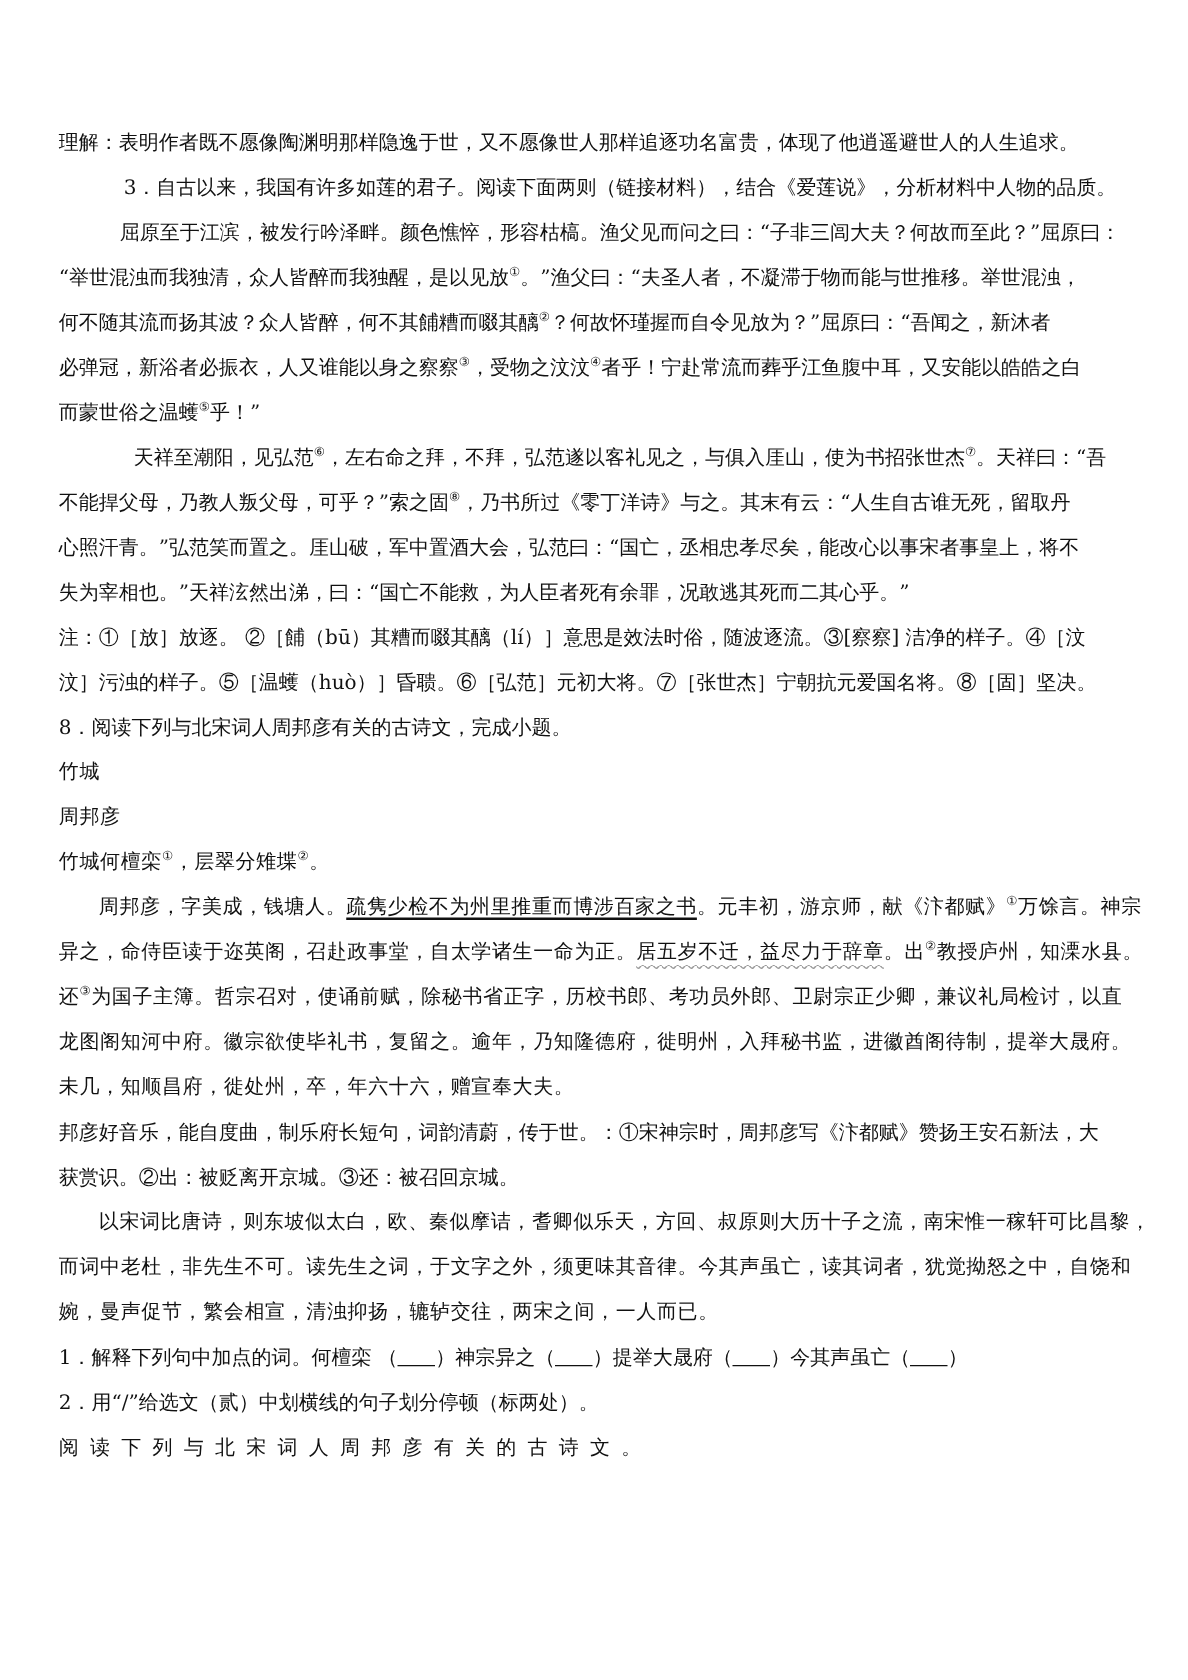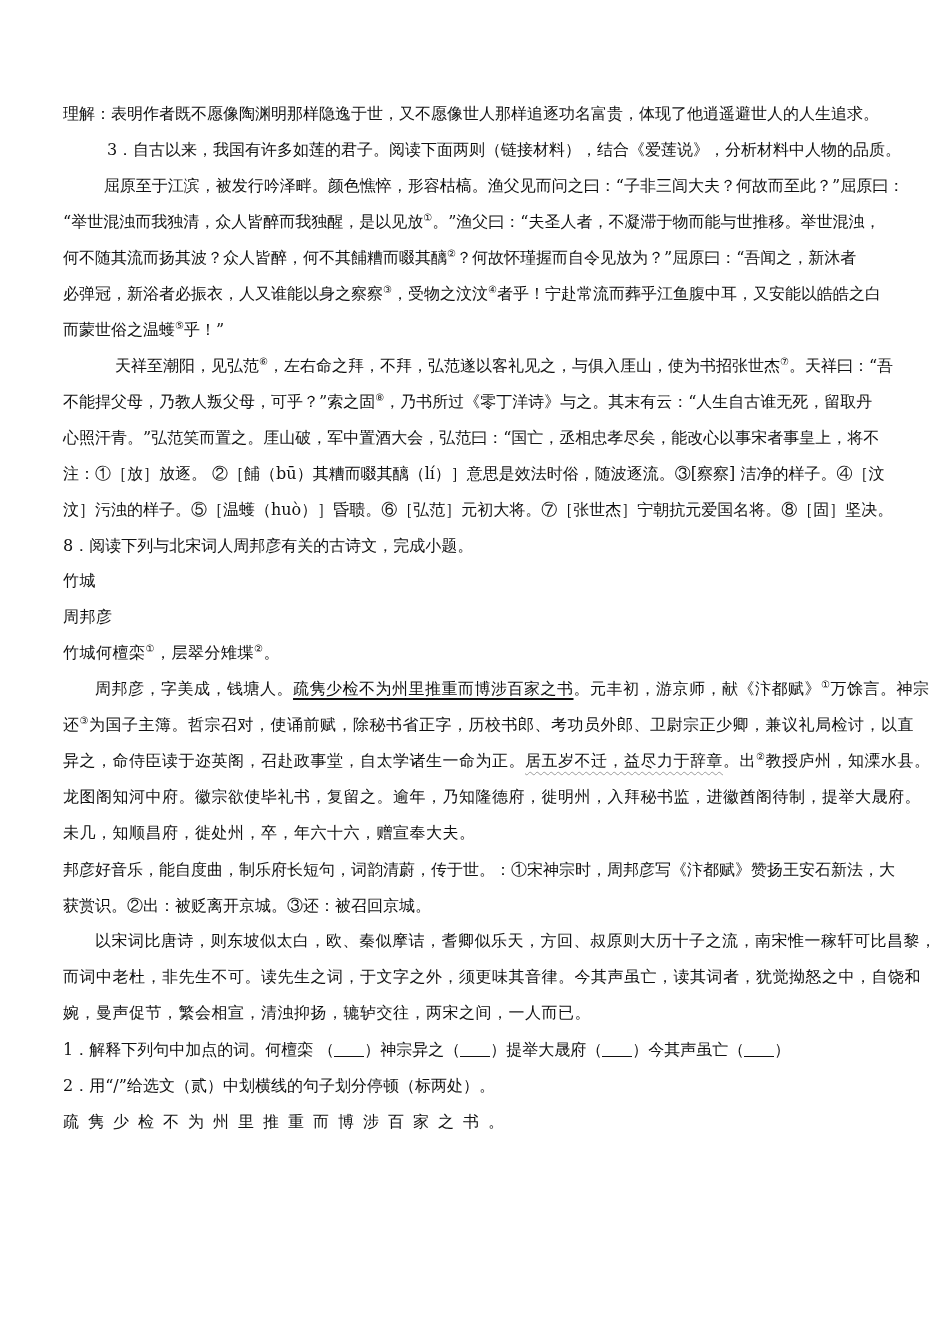--- a/index.html
+++ b/index.html
@@ -2,21 +2,21 @@
 <html><head>
 <meta charset="utf-8">
 <style>
   html, body { margin: 0; padding: 0; background: #ffffff; }
   body { width: 950px; height: 1344px; position: relative; overflow: hidden; }
   .page {
     position: absolute; left: 47px; top: 96px; width: 866px;
     font-family: "DejaVu Serif", "Liberation Serif", serif;
     font-size: 16px; color: #111111;
   }
-  .line { height: 36px; line-height: 36px; white-space: nowrap; overflow: visible; margin-left: 16px; }
+  .line { height: 36px; line-height: 36px; white-space: nowrap; overflow: visible; }
   .indent { padding-left: 32px; text-align: center; }
   .kai { font-family: Liberation Mono, monospace; letter-spacing: 0.5px; }
   sup { font-size: 10px; line-height: 0; vertical-align: 6px; }
   .ul-solid { text-decoration: underline; text-decoration-thickness: 1.5px; text-underline-offset: 4px; }
   .ul-wavy { text-decoration: underline wavy #9a9a9a; text-decoration-thickness: 1px; text-underline-offset: 5px; }
   .spaced { letter-spacing: 9px; }
   .blank { display: inline-block; width: 30px; border-bottom: 1px solid #111; height: 14px; vertical-align: -2px; }
 </style>
 </head>
 <body>
@@ -32,47 +32,48 @@
     <div class="line"><span>“举世混浊而我独清，众人皆醉而我独醒，是以见放</span><sup>①</sup><span>。”渔父曰：“夫圣人者，不凝滞于物而能与世推移。举世混浊，</span></div>
     <div class="line"><span>何不随其流而扬其波？众人皆醉，何不其餔糟而啜其醨</span><sup>②</sup><span>？何故怀瑾握而自令见放为？”屈原曰：“吾闻之，新沐者</span></div>
     <div class="line"><span>必弹冠，新浴者必振衣，人又谁能以身之察察</span><sup>③</sup><span>，受物之汶汶</span><sup>④</sup><span>者乎！宁赴常流而葬乎江鱼腹中耳，又安能以皓皓之白</span></div>
     <div class="line"><span>而蒙世俗之温蠖</span><sup>⑤</sup><span>乎！”</span></div>
   </div>
 
   <div>
     <div class="line indent"><span>天祥至潮阳，见弘范</span><sup>⑥</sup><span>，左右命之拜，不拜，弘范遂以客礼见之，与俱入厓山，使为书招张世杰</span><sup>⑦</sup><span>。天祥曰：“吾</span></div>
     <div class="line"><span>不能捍父母，乃教人叛父母，可乎？”索之固</span><sup>⑧</sup><span>，乃书所过《零丁洋诗》与之。其末有云：“人生自古谁无死，留取丹</span></div>
     <div class="line">心照汗青。”弘范笑而置之。厓山破，军中置酒大会，弘范曰：“国亡，丞相忠孝尽矣，能改心以事宋者事皇上，将不</div>
+    <div class="line">失为宰相也。”天祥泫然出涕，曰：“国亡不能救，为人臣者死有余罪，况敢逃其死而二其心乎。”</div>
   </div>
 
   <div>
     <div class="line">注：①［放］放逐。 ②［餔（bū）其糟而啜其醨（lí）］意思是效法时俗，随波逐流。③[察察] 洁净的样子。④［汶</div>
     <div class="line">汶］污浊的样子。⑤［温蠖（huò）］昏聩。⑥［弘范］元初大将。⑦［张世杰］宁朝抗元爱国名将。⑧［固］坚决。</div>
   </div>
 
   <div class="line">8．阅读下列与北宋词人周邦彦有关的古诗文，完成小题。</div>
   <div class="line kai">竹城</div>
   <div class="line kai">周邦彦</div>
   <div class="line kai"><span>竹城何檀栾</span><sup>①</sup><span>，层翠分雉堞</span><sup>②</sup><span>。</span></div>
 
   <div class="kai">
     <div class="line indent"><span>周邦彦，字美成，钱塘人。</span><span class="ul-solid">疏隽少检不为州里推重而博涉百家之书</span><span>。元丰初，游京师，献《汴都赋》</span><sup>①</sup><span>万馀言。神宗</span></div>
+    <div class="line"><span>异之，命侍臣读于迩英阁，召赴政事堂，自太学诸生一命为正。</span><span class="ul-wavy">居五岁不迁，益尽力于辞章</span><span>。出</span><sup>②</sup><span>教授庐州，知溧水县。</span></div>
     <div class="line"><span>还</span><sup>③</sup><span>为国子主簿。哲宗召对，使诵前赋，除秘书省正字，历校书郎、考功员外郎、卫尉宗正少卿，兼议礼局检讨，以直</span></div>
-    <div class="line"><span>异之，命侍臣读于迩英阁，召赴政事堂，自太学诸生一命为正。</span><span class="ul-wavy">居五岁不迁，益尽力于辞章</span><span>。出</span><sup>②</sup><span>教授庐州，知溧水县。</span></div>
     <div class="line">龙图阁知河中府。徽宗欲使毕礼书，复留之。逾年，乃知隆德府，徙明州，入拜秘书监，进徽酋阁待制，提举大晟府。</div>
     <div class="line">未几，知顺昌府，徙处州，卒，年六十六，赠宣奉大夫。</div>
   </div>
   <div class="line">邦彦好音乐，能自度曲，制乐府长短句，词韵清蔚，传于世。：①宋神宗时，周邦彦写《汴都赋》赞扬王安石新法，大</div>
   <div class="line">获赏识。②出：被贬离开京城。③还：被召回京城。</div>
 
   <div class="kai">
     <div class="line indent">以宋词比唐诗，则东坡似太白，欧、秦似摩诘，耆卿似乐天，方回、叔原则大历十子之流，南宋惟一稼轩可比昌黎，</div>
     <div class="line">而词中老杜，非先生不可。读先生之词，于文字之外，须更味其音律。今其声虽亡，读其词者，犹觉拗怒之中，自饶和</div>
     <div class="line">婉，曼声促节，繁会相宣，清浊抑扬，辘轳交往，两宋之间，一人而已。</div>
   </div>
 
   <div class="line">
     <span>1．解释下列句中加点的词。</span><span>何檀栾 （</span><span class="blank"></span><span>）神宗异之（</span><span class="blank"></span><span>）提举大晟府（</span><span class="blank"></span><span>）今其声虽亡（</span><span class="blank"></span><span>）</span>
   </div>
   <div class="line">2．用“/”给选文（贰）中划横线的句子划分停顿（标两处）。</div>
-  <div class="line spaced">疏隽少检不为州里推重而博涉百家之书。</div>
+  <div class="line spaced">阅读下列与北宋词人周邦彦有关的古诗文。</div>
 
 </div>
 
 </body></html>

